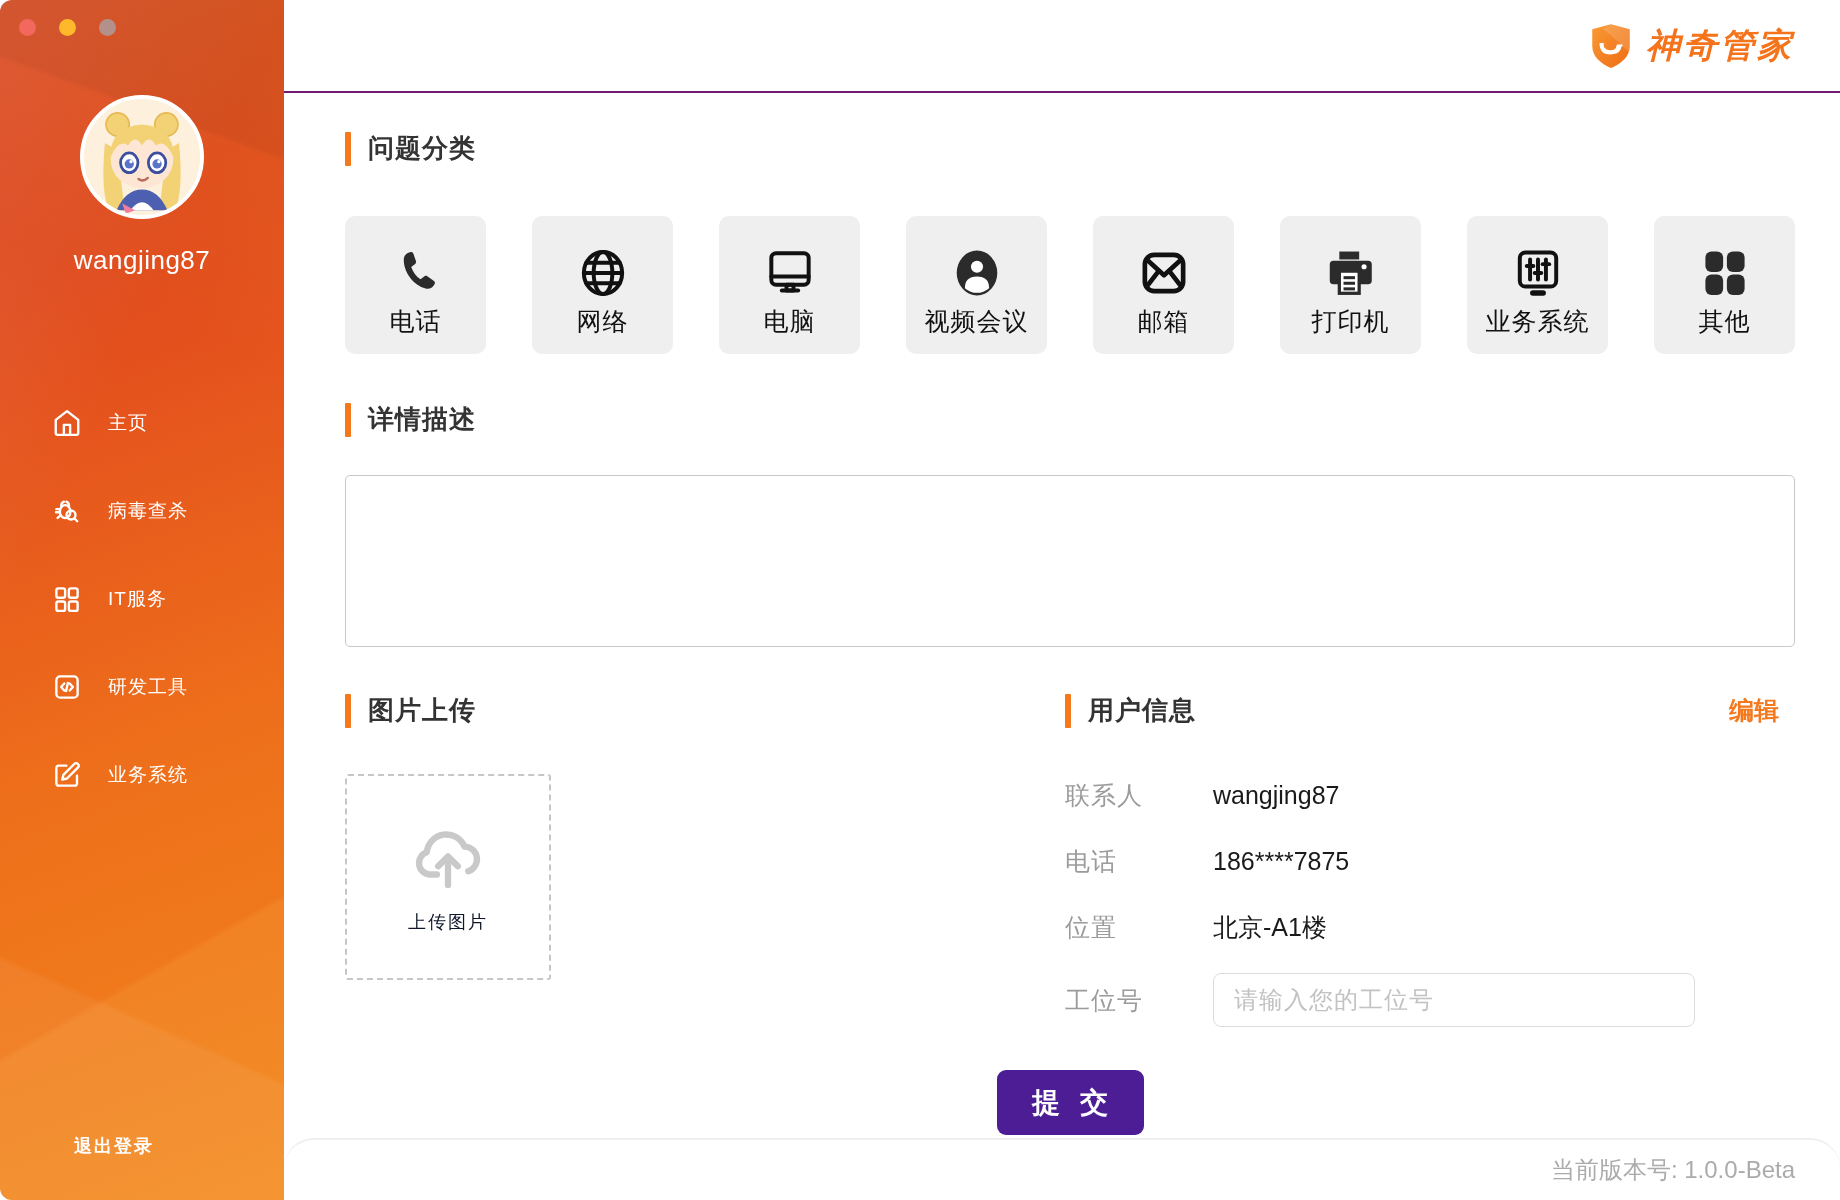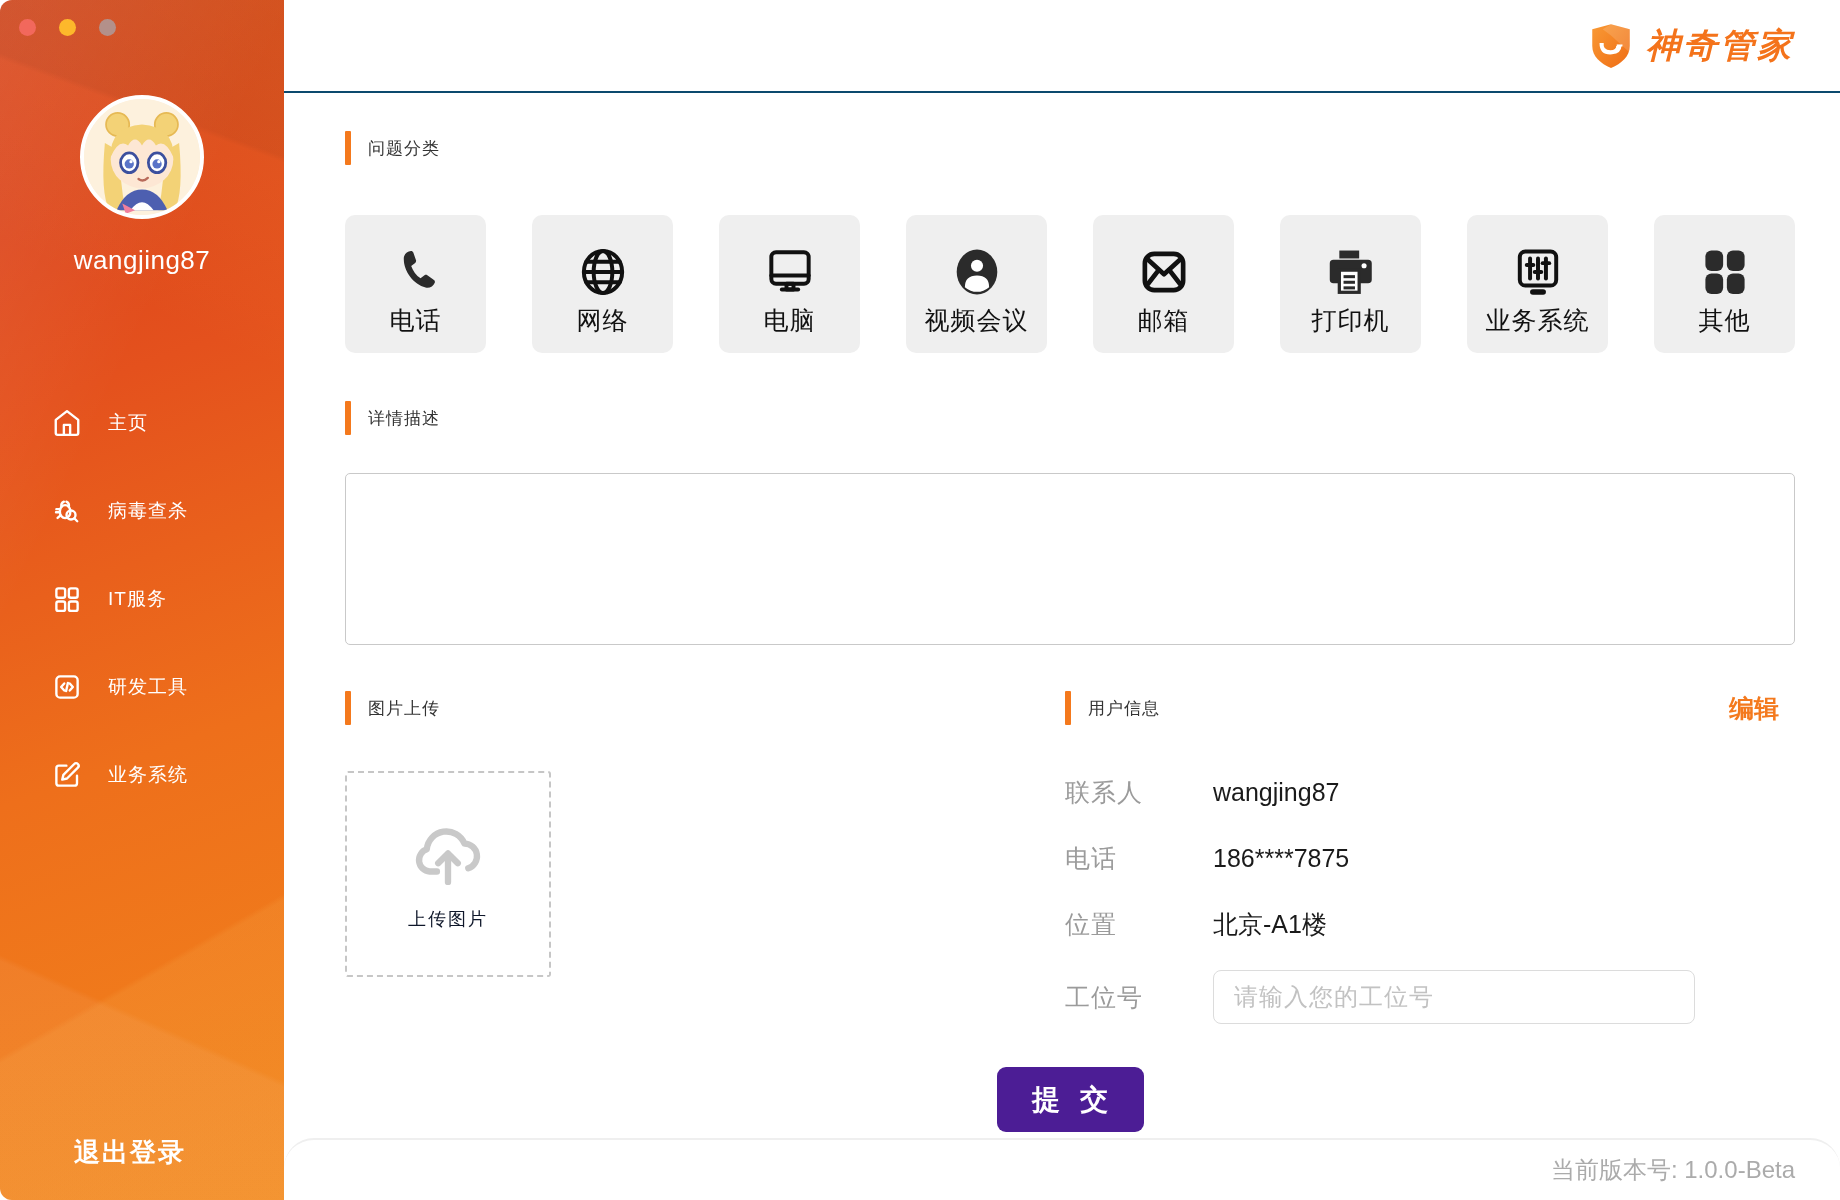--- a/index.html
+++ b/index.html
@@ -37,39 +37,39 @@
     background:#fdf0dc; overflow:hidden;
   }
   .avatar svg { width:100%; height:100%; display:block; }
   .username { margin-top:26px; font-size:26px; font-weight:400; letter-spacing:0.5px; }
 
   .menu { position:relative; z-index:2; margin-top:132px; display:flex; flex-direction:column; gap:58px; padding-left:52px; }
   .menu-item { display:flex; align-items:center; gap:26px; cursor:pointer; }
   .menu-item svg { width:30px; height:30px; stroke:#fff; fill:none; stroke-width:1.9; stroke-linecap:round; stroke-linejoin:round; flex:0 0 30px; }
   .menu-item .lbl { font-size:19px; font-weight:500; letter-spacing:1px; }
 
-  .logout { position:absolute; z-index:2; left:74px; bottom:30px; font-size:26px; font-weight:600; letter-spacing:2px; cursor:pointer; }
+  .logout { position:absolute; z-index:2; left:74px; bottom:42px; font-size:18px; font-weight:600; letter-spacing:2px; cursor:pointer; }
 
   
   .main { position:relative; flex:1; display:flex; flex-direction:column; height:1200px; }
   .topbar {
-    height:93px; flex:0 0 93px; border-bottom:2px solid #0c4a6e;
+    height:93px; flex:0 0 93px; border-bottom:2px solid #701a75;
     display:flex; align-items:center; justify-content:flex-end; padding-right:46px;
   }
   .brand { display:flex; align-items:center; gap:10px; }
   .brand svg { width:50px; height:50px; }
   .brand .brand-text {
     font-size:34px; font-weight:800; font-style:italic; color:#f4731b; letter-spacing:3px;
   }
 
   .content { flex:1; padding:0 45px 0 61px; position:relative; }
 
   .sec-head { display:flex; align-items:center; gap:17px; }
   .sec-bar { width:6px; height:34px; background:#f4791d; border-radius:1px; }
-  .sec-title { font-size:17px; color:#333; font-weight:400; letter-spacing:1px; }
+  .sec-title { font-size:26px; color:#333; font-weight:700; letter-spacing:1px; }
 
   .cats-head { margin-top:38px; }
   .cats { margin-top:50px; display:flex; justify-content:space-between; }
   .cat {
     width:141px; height:138px; background:#efefef; border-radius:10px;
     display:flex; flex-direction:column; align-items:center; justify-content:flex-end;
     padding-bottom:16px; cursor:pointer;
   }
   .cat .ic { position:absolute; }
   .cat { position:relative; }

